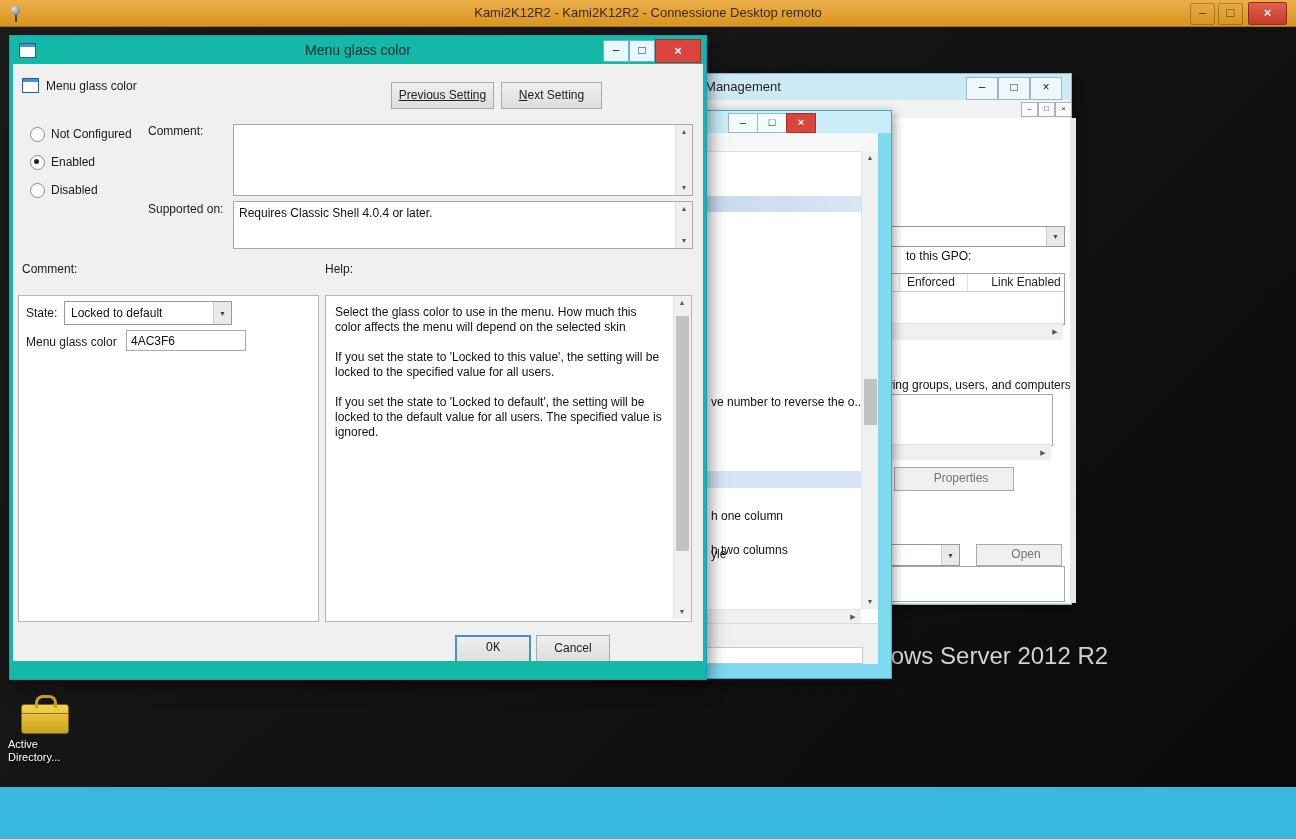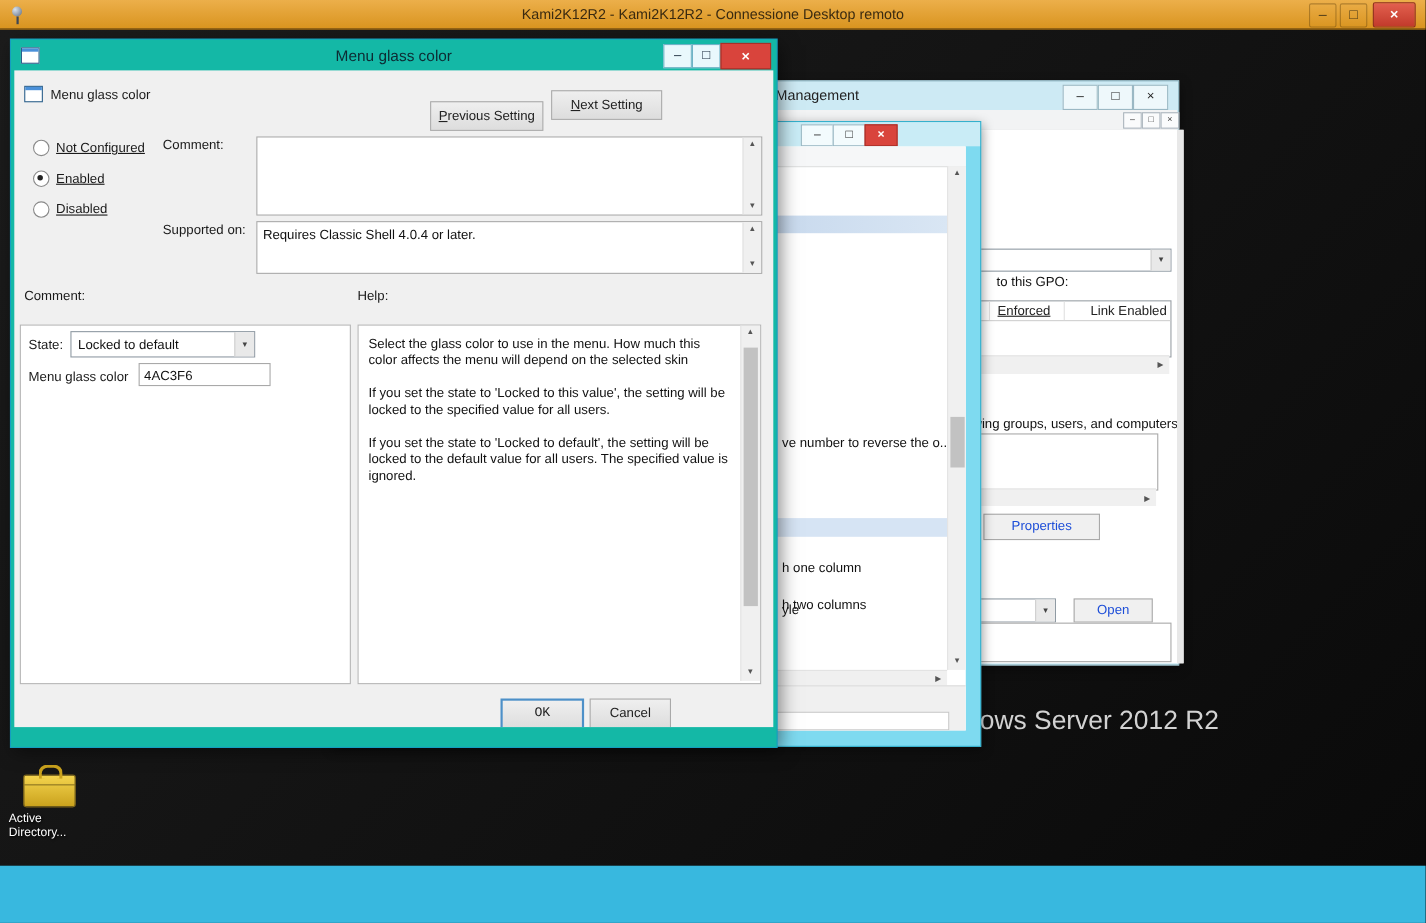--- a/index.html
+++ b/index.html
@@ -30,21 +30,21 @@
     background:linear-gradient(#f4d44e,#caa21d);border:1px solid #7c651a;}
   .toolbox::before{content:"";position:absolute;left:13px;top:-10px;width:16px;height:10px;
     border:3px solid #caa21d;border-bottom:none;border-radius:8px 8px 0 0;}
   .toolbox::after{content:"";position:absolute;left:0;right:0;top:8px;height:1px;background:#8a7320;}
   .desk-label{font-size:11px;color:#fff;text-shadow:1px 1px 2px #000;line-height:13px;}
 
   
   .btn{position:absolute;background:linear-gradient(#efefef,#dddddd);border:1px solid #a9a9a9;
     text-align:center;font-size:12px;color:#222;}
   .btn.default{border:2px solid #4d90c8;font-family:Liberation Mono, monospace;}
-  .btn.disabled{color:#1d4ed8;background:#f0f0f0;}
+  .btn.disabled{color:#737373;background:#f0f0f0;padding-left:14px;}
   .u-first::first-letter{text-decoration:underline;}
   .textbox{position:absolute;background:#fff;border:1px solid #a9a9a9;font-size:12px;color:#111;overflow:hidden;}
   .mini-scroll{position:absolute;right:0;top:0;bottom:0;width:16px;background:#f0f0f0;border-left:1px solid #e2e2e2;}
   .sarr{position:absolute;left:0;width:16px;height:14px;line-height:14px;text-align:center;font-size:7px;color:#555;}
   .sarr.top{top:0;} .sarr.bot{bottom:0;}
   .combo{position:absolute;background:#fff;border:1px solid #8f9aa3;font-size:12px;color:#111;}
   .combo .cval{position:absolute;left:6px;top:50%;transform:translateY(-50%);white-space:nowrap;}
   .combo .carr{position:absolute;right:0;top:0;bottom:0;width:17px;background:#e9e9e9;border-left:1px solid #cfcfcf;
     text-align:center;font-size:7px;color:#444;display:flex;align-items:center;justify-content:center;}
   .vscroll{position:absolute;background:#f0f0f0;border-left:1px solid #e3e3e3;}
@@ -98,21 +98,21 @@
   .dlg-ico::before{content:"";position:absolute;left:0;right:0;top:0;height:3px;background:#4a90d9;}
   .dcap{position:absolute;width:24px;height:20px;line-height:18px;text-align:center;font-size:12px;color:#123;
     background:#e9f8fc;border:1px solid #6fb3c6;}
   .dcap.close{left:645px;top:3px;width:44px;height:22px;line-height:21px;background:#d9443c;border-color:#a83028;
     color:#fff;font-weight:bold;font-size:13px;}
   .dlg-body{position:absolute;left:3px;top:28px;width:690px;height:597px;background:#f0f0f0;overflow:hidden;}
   .lbl{position:absolute;font-size:12px;color:#1a1a1a;white-space:nowrap;}
   .radio-row{position:absolute;left:17px;height:16px;}
   .radio{position:absolute;left:0;top:1px;width:13px;height:13px;border:1px solid #8a8a8a;border-radius:50%;background:#fff;}
   .radio-row.checked .radio::after{content:"";position:absolute;left:3px;top:3px;width:5px;height:5px;border-radius:50%;background:#222;}
-  .radio-label{position:absolute;left:21px;top:1px;font-size:12px;color:#1a1a1a;white-space:nowrap;text-decoration:underline;}
+  .radio-label{position:absolute;left:21px;top:1px;font-size:12px;color:#1a1a1a;white-space:nowrap;}
   .panel{position:absolute;background:#fff;border:1px solid #b5b5b5;}
   .help-text{position:absolute;left:1px;top:1px;right:18px;bottom:1px;padding:8px 8px 0 8px;
     font-size:12px;line-height:15px;color:#111;overflow:hidden;}
   .help-text p{margin:0 0 15px 0;}
   .fld{position:absolute;background:#fff;border:1px solid #a9a9a9;font-size:12px;color:#111;padding:0 4px;}
 
   
   .taskbar{position:absolute;left:0;top:787px;width:1296px;height:52px;z-index:40;background:#38b8df;}
 </style>
 </head>
@@ -139,21 +139,21 @@
       <div class="minibtn" style="left:717px;">×</div>
     </div>
     <div class="w1-content">
       <div class="combo" style="left:453px;top:108px;width:272px;height:19px;">
         <span class="carr">▼</span>
       </div>
       <div class="frag" style="left:568px;top:131px;">to this GPO:</div>
       <div class="gpo-table" style="left:453px;top:155px;width:272px;height:50px;">
         <div class="gt-row gt-head">
           <div class="gt-cell" style="width:114px;"></div>
-          <div class="gt-cell" style="width:72px;text-decoration:underline;">Enforced</div>
+          <div class="gt-cell" style="width:72px;">Enforced</div>
           <div class="gt-cell" style="width:84px;border-right:none;margin-left:16px;">Link Enabled</div>
         </div>
       </div>
       <div class="hscroll" style="left:453px;top:205px;width:272px;height:16px;">
         <span class="harr" style="right:0;">▶</span>
       </div>
       <div class="frag" style="left:546px;top:260px;">wing groups, users, and computers:</div>
       <div class="textbox" style="left:453px;top:276px;width:260px;height:50px;"></div>
       <div class="hscroll" style="left:453px;top:326px;width:260px;height:15px;">
         <span class="harr" style="right:0;">▶</span>
@@ -199,21 +199,21 @@
     <div class="dlg-ico"></div>
     <div class="dlg-title">Menu glass color</div>
     <div class="dcap" style="left:593px;top:4px;">–</div>
     <div class="dcap" style="left:619px;top:4px;">□</div>
     <div class="dcap close">×</div>
 
     <div class="dlg-body">
       <div class="dlg-ico" style="left:9px;top:14px;"></div>
       <div class="lbl" style="left:33px;top:15px;font-size:12px;">Menu glass color</div>
 
-      <div class="btn u-first" style="left:378px;top:28px;width:101px;height:25px;line-height:24px;">Previous Setting</div>
+      <div class="btn u-first" style="left:378px;top:18px;width:101px;height:25px;line-height:24px;text-decoration:underline;">Previous Setting</div>
       <div class="btn u-first" style="left:488px;top:18px;width:99px;height:25px;line-height:24px;">Next Setting</div>
 
       <div class="radio-row" style="top:62px;">
         <span class="radio"></span>
         <span class="radio-label">Not Configured</span>
       </div>
       <div class="radio-row checked" style="top:90px;">
         <span class="radio"></span>
         <span class="radio-label">Enabled</span>
       </div>

